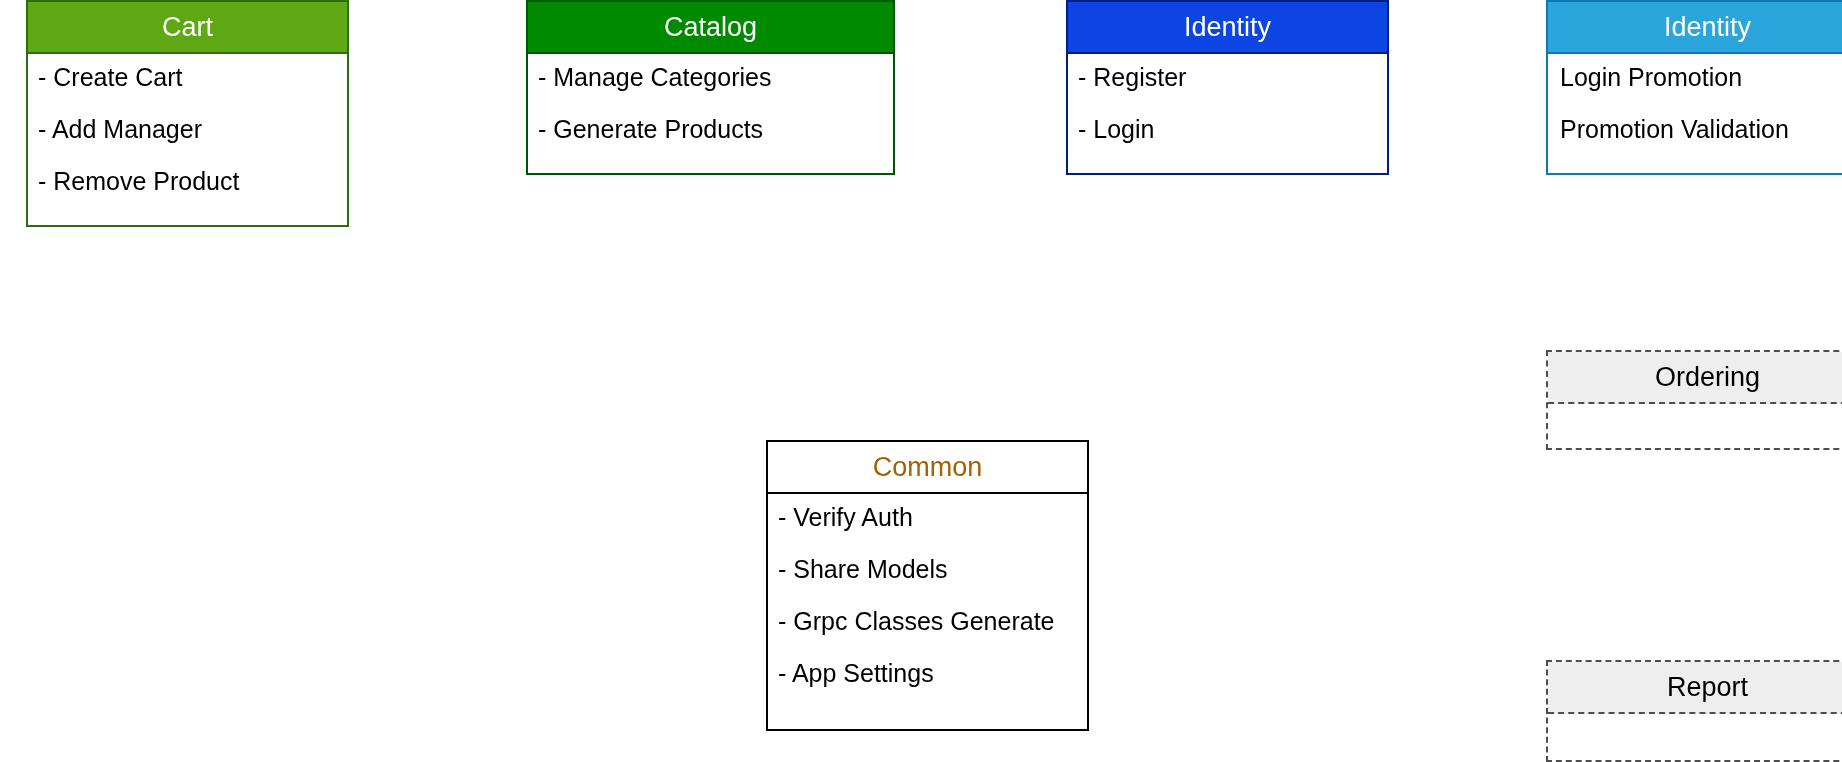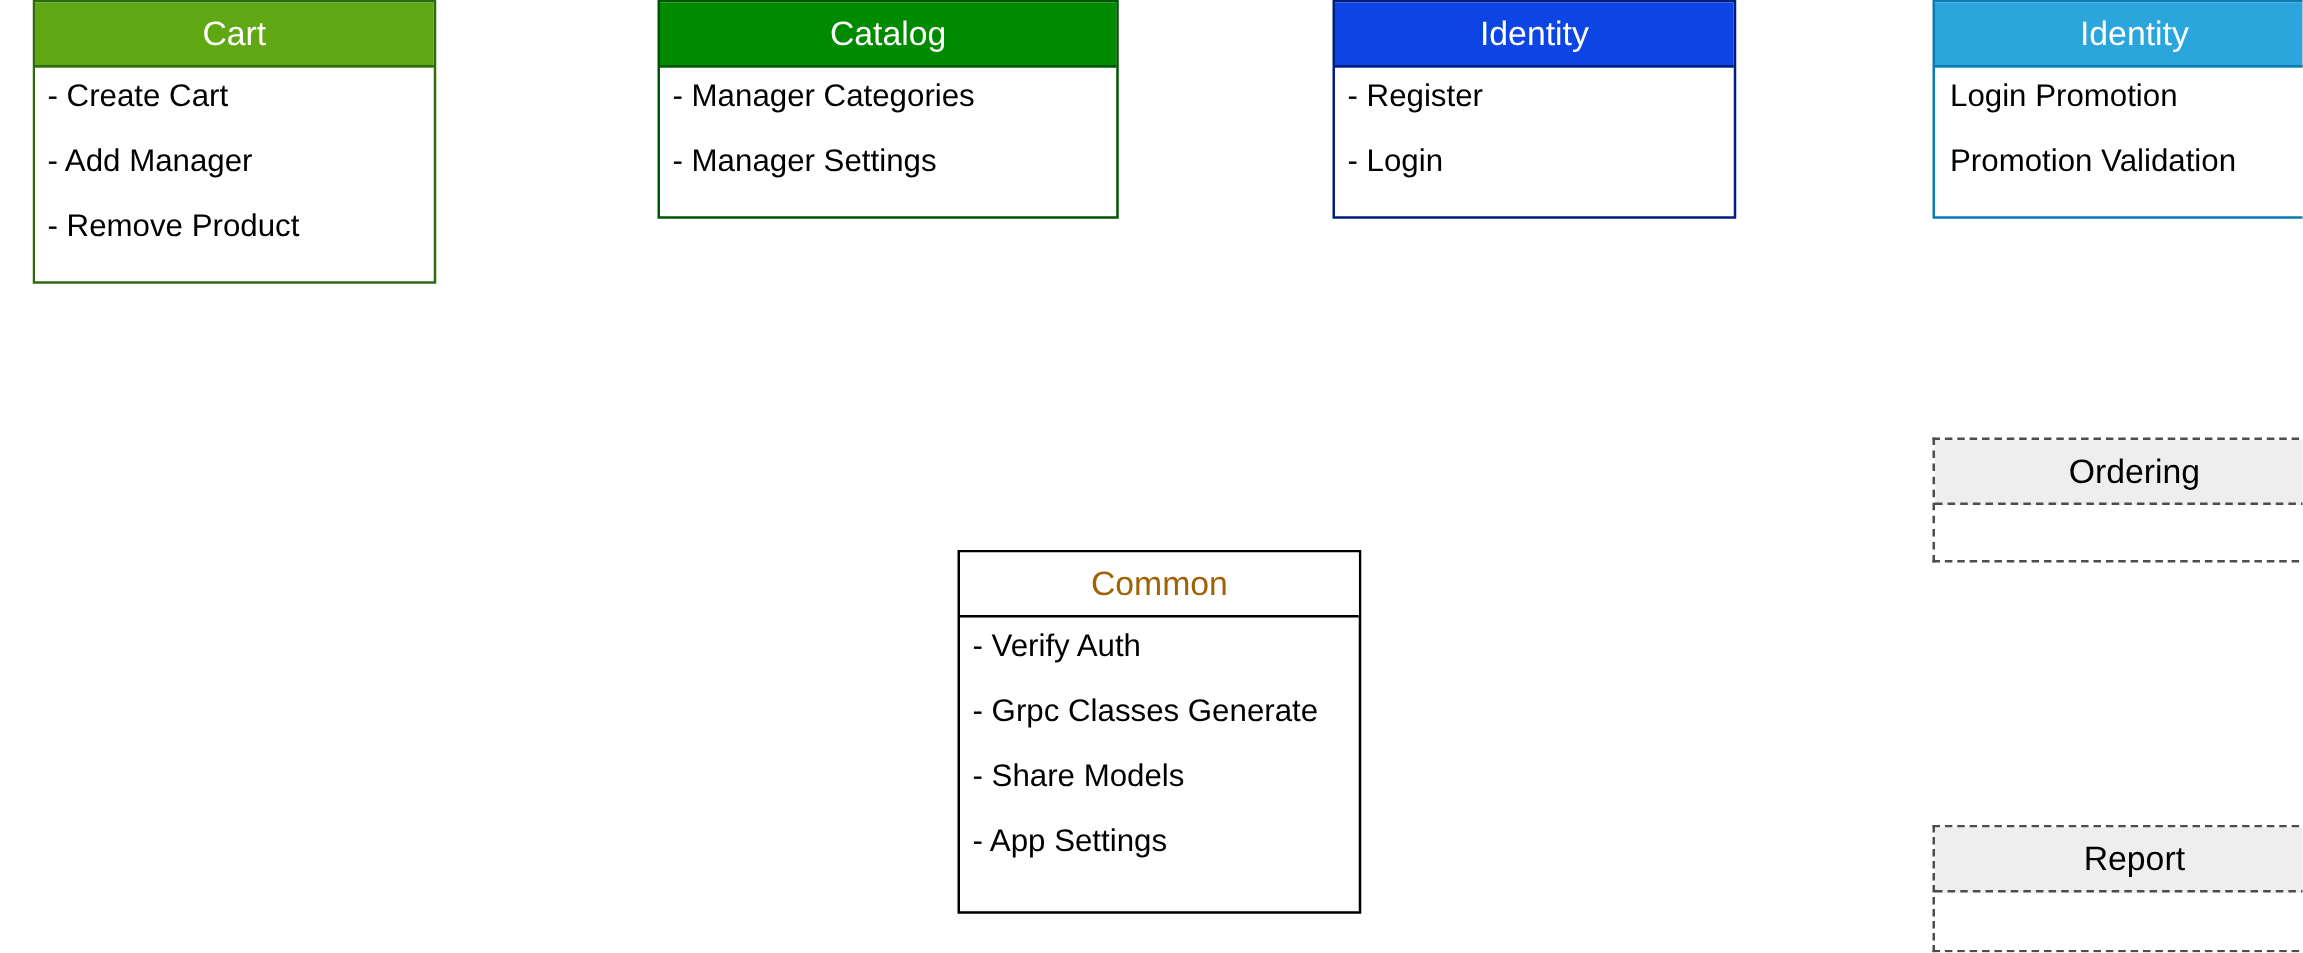--- a/index.html
+++ b/index.html
@@ -102,22 +102,22 @@
     <div class="box-body">
       <div class="item">- Create Cart</div>
       <div class="item">- Add Manager</div>
       <div class="item">- Remove Product</div>
     </div>
   </div>
 
   <div class="box solid catalog">
     <div class="box-header">Catalog</div>
     <div class="box-body">
-      <div class="item">- Manager Categories</div>
-      <div class="item">- Manager Settings</div>
+      <div class="item">- Manage Categories</div>
+      <div class="item">- Generate Products</div>
     </div>
   </div>
 
   <div class="box solid identity">
     <div class="box-header">Identity</div>
     <div class="box-body">
       <div class="item">- Register</div>
       <div class="item">- Login</div>
     </div>
   </div>
@@ -127,22 +127,22 @@
     <div class="box-body">
       <div class="item">Login Promotion</div>
       <div class="item">Promotion Validation</div>
     </div>
   </div>
 
   <div class="box common">
     <div class="box-header">Common</div>
     <div class="box-body">
       <div class="item">- Verify Auth</div>
+      <div class="item">- Share Models</div>
       <div class="item">- Grpc Classes Generate</div>
-      <div class="item">- Share Models</div>
       <div class="item">- App Settings</div>
     </div>
   </div>
 
   <div class="box dashed ordering">
     <div class="box-header">Ordering</div>
     <div class="box-body"></div>
   </div>
 
   <div class="box dashed report">

